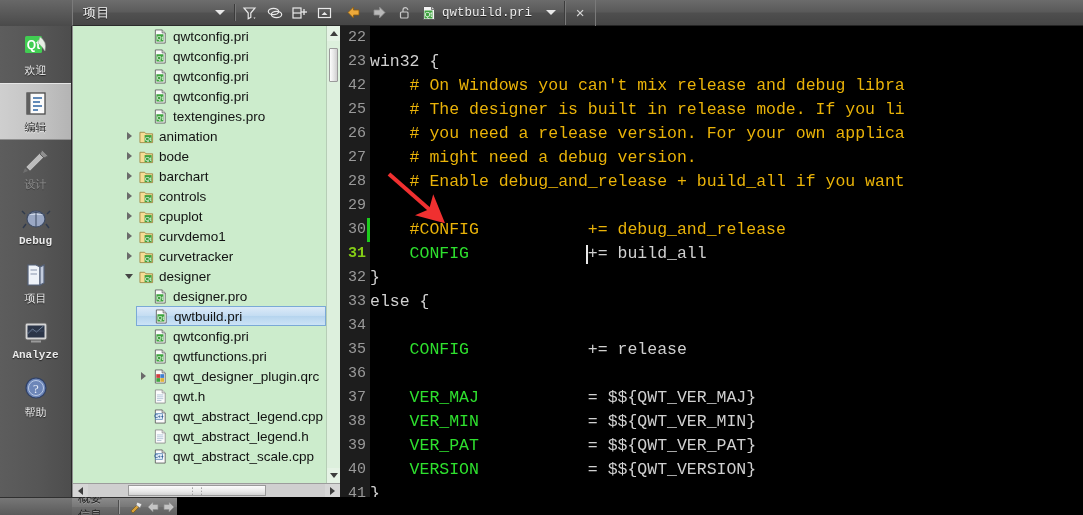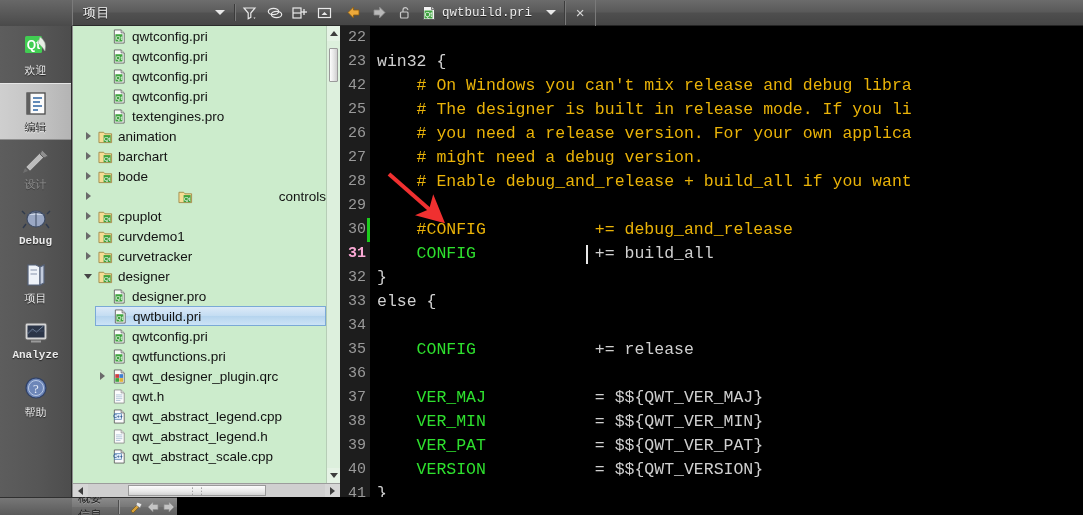--- a/index.html
+++ b/index.html
@@ -79,21 +79,21 @@
   .mode-lbl.mono{ font-family:"Liberation Mono",monospace; font-weight:bold; font-size:11px; }
 
   
   .treepanel{
     width:268px; flex:0 0 268px;
     background:#cceccc; position:relative;
     display:flex; flex-direction:column;
     border-left:1px solid #8f8f8f;
   }
   .treescrollarea{ flex:1; position:relative; overflow:hidden; }
-  .treelist{ position:absolute; left:0; top:0; right:14px; }
+  .treelist{ position:absolute; left:0; top:0; right:14px;padding-left:41px; }
   .row{
     height:20px; display:flex; align-items:center;
     font-size:13.5px; color:#121212; white-space:nowrap;
     font-family:"Liberation Sans",sans-serif;
   }
   .row.sel{
     background:linear-gradient(#dceaf8,#c3dcf2 50%,#b5d4ee 51%,#cce3f6);
     border:1px solid #7aa9d6;
   }
   .exp{ width:14px; display:flex; align-items:center; justify-content:center; }
@@ -127,26 +127,25 @@
   .gutter{
     width:30px; flex:0 0 30px; background:#1d1d1d; position:relative;
     font-family:"Liberation Mono",monospace; font-size:15px;
   }
   .codearea{ flex:1; position:relative; overflow:hidden; background:#000; }
   .ln{
     height:24px; line-height:24px; text-align:right; padding-right:4px;
     color:#9a9a9a;
     font-family:Liberation Mono, monospace;
   }
-  .ln.cur{ color:#f9a8d4; font-weight:bold;margin-left:8px; }
+  .ln.cur{ color:#84cc16; font-weight:bold;margin-left:8px; }
   .mark{ position:absolute; right:0; width:3px; height:24px; background:#1ecb1e; }
   .cl{
     height:24px; line-height:24px; white-space:pre;
     font-family:"Liberation Mono",monospace; font-size:16.5px;
-    padding-left:7px;
   }
   .c-com{ color:#eab308; }
   .c-var{ color:#2ee02e; }
   .c-plain{ color:#d0d0d0; }
   .caret{
     position:absolute; width:1.5px; height:19px; background:#e8e8e8;
   }
 
   
   .annot{ position:absolute; left:0; top:0; width:1083px; height:515px; pointer-events:none; }
@@ -421,36 +420,36 @@
               <span class="exp">
                 <span class="tri"></span>
               </span>
               <span class="ficon">
                 <svg width="15" height="15" viewBox="0 0 16 16">
                   <path d="M1 3.5 h5 l1.4 1.6 h7.1 v9.4 h-13.5 z" fill="#f5dd95" stroke="#9c8440" stroke-width="0.9"></path>
                   <rect x="6" y="6.5" width="7.5" height="7.5" fill="#3fa33f"></rect>
                   <text x="9.7" y="12.8" font-family="Liberation Sans, sans-serif" font-size="6.5" fill="#fff" text-anchor="middle">Qt</text>
                 </svg>
               </span>
-              <span class="rowlbl">barchart</span>
+              <span class="rowlbl">bode</span>
             </div>
             <div class="row" style="margin-left: 8px;">
               <span class="exp">
                 <span class="tri"></span>
               </span>
               <span class="ficon">
                 <svg width="15" height="15" viewBox="0 0 16 16">
                   <path d="M1 3.5 h5 l1.4 1.6 h7.1 v9.4 h-13.5 z" fill="#f5dd95" stroke="#9c8440" stroke-width="0.9"></path>
                   <rect x="6" y="6.5" width="7.5" height="7.5" fill="#3fa33f"></rect>
                   <text x="9.7" y="12.8" font-family="Liberation Sans, sans-serif" font-size="6.5" fill="#fff" text-anchor="middle">Qt</text>
                 </svg>
               </span>
-              <span class="rowlbl">bode</span>
-            </div>
-            <div class="row" style="margin-left: 8px; justify-content: space-between;">
+              <span class="rowlbl">barchart</span>
+            </div>
+            <div class="row" style="margin-left: 8px;">
               <span class="exp">
                 <span class="tri"></span>
               </span>
               <span class="ficon">
                 <svg width="15" height="15" viewBox="0 0 16 16">
                   <path d="M1 3.5 h5 l1.4 1.6 h7.1 v9.4 h-13.5 z" fill="#f5dd95" stroke="#9c8440" stroke-width="0.9"></path>
                   <rect x="6" y="6.5" width="7.5" height="7.5" fill="#3fa33f"></rect>
                   <text x="9.7" y="12.8" font-family="Liberation Sans, sans-serif" font-size="6.5" fill="#fff" text-anchor="middle">Qt</text>
                 </svg>
               </span>

